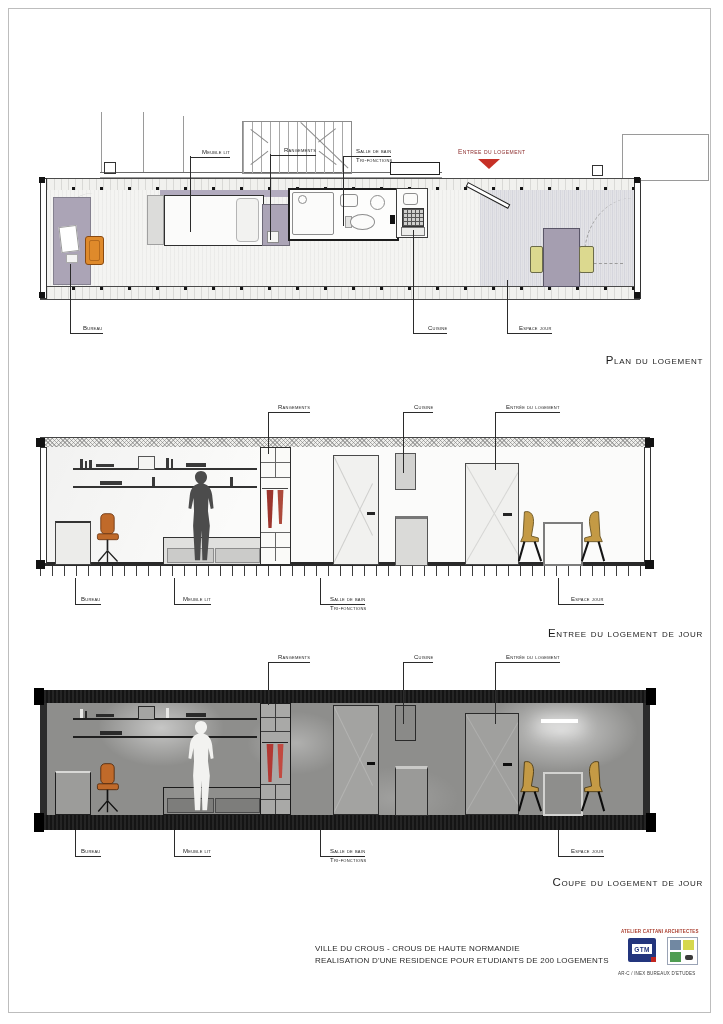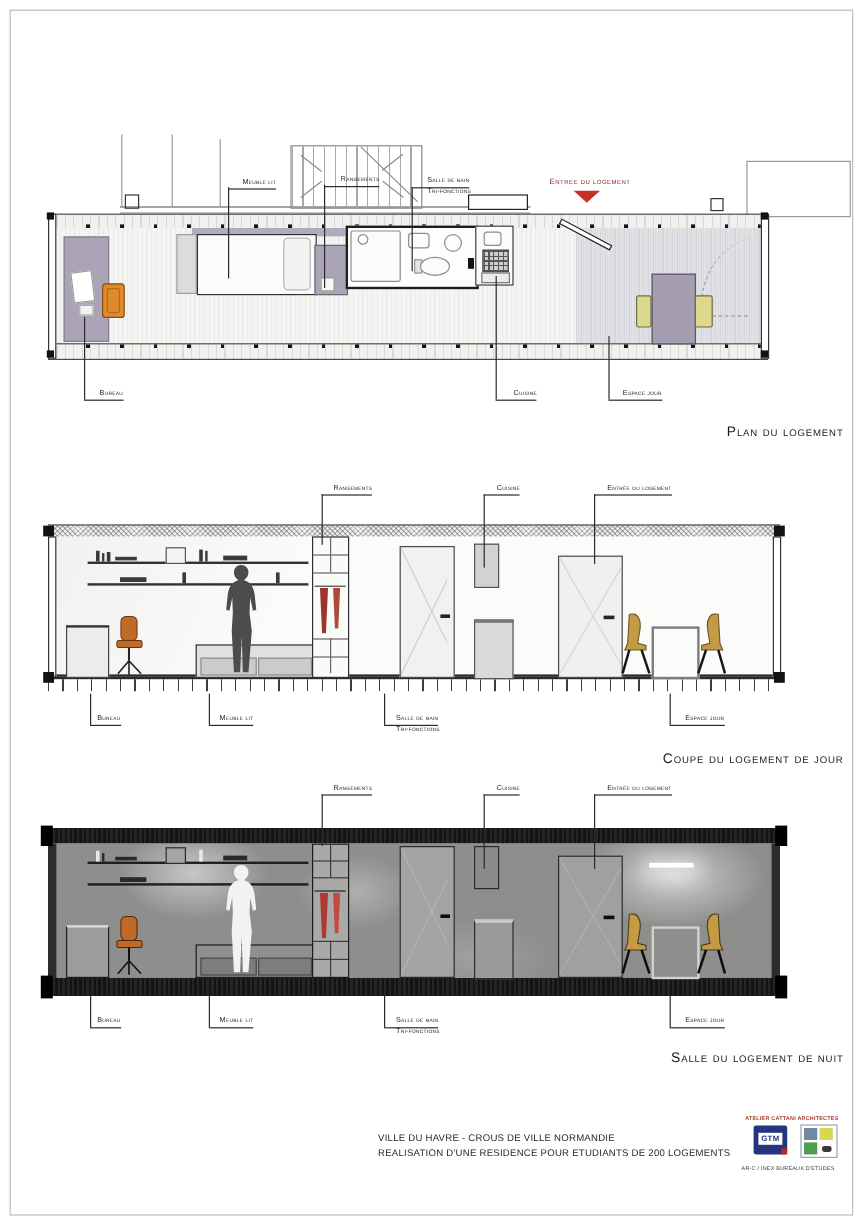--- a/index.html
+++ b/index.html
@@ -216,21 +216,21 @@
   <div class="vl" style="left:495px;top:412px;height:58px"></div>
   <div class="lbl u" style="left:75px;top:596px;padding-left:6px">Bureau</div>
   <div class="vl" style="left:75px;top:578px;height:26px"></div>
   <div class="lbl u" style="left:174px;top:596px;padding-left:9px">Meuble lit</div>
   <div class="vl" style="left:174px;top:578px;height:26px"></div>
   <div class="lbl u" style="left:320px;top:596px;padding-left:10px">Salle de bain</div>
   <div class="lbl" style="left:330px;top:605px">Tri-fonctions</div>
   <div class="vl" style="left:320px;top:578px;height:26px"></div>
   <div class="lbl u" style="left:558px;top:596px;padding-left:13px">Espace jour</div>
   <div class="vl" style="left:558px;top:578px;height:26px"></div>
-  <div class="title" style="top:627px">Coupe du logement de jour</div>
+  <div class="title" style="top:627px">Entree du logement de jour</div>
 
   <div class="nightband" style="left:40px;top:690px;width:610px;height:13px"></div>
   <div class="csq" style="left:34px;top:688px;width:10px;height:17px;background:#000"></div>
   <div class="csq" style="left:646px;top:688px;width:10px;height:17px;background:#000"></div>
   <div class="abs" style="left:46px;top:703px;width:598px;height:112px;z-index:1;background:
        radial-gradient(90px 55px at 115px 25px,rgba(255,255,255,.50),rgba(255,255,255,0) 70%),
        radial-gradient(70px 45px at 250px 40px,rgba(255,255,255,.30),rgba(255,255,255,0) 70%),
        radial-gradient(110px 60px at 515px 28px,rgba(255,255,255,.55),rgba(255,255,255,0) 70%),
        radial-gradient(90px 45px at 350px 95px,rgba(255,255,255,.16),rgba(255,255,255,0) 70%),#8e8e8c"></div>
   <div class="abs" style="left:40px;top:703px;width:7px;height:112px;background:#2c2c2c;z-index:2"></div>
@@ -306,23 +306,23 @@
   <div class="vl" style="left:495px;top:662px;height:62px"></div>
   <div class="lbl u" style="left:75px;top:848px;padding-left:6px">Bureau</div>
   <div class="vl" style="left:75px;top:830px;height:26px"></div>
   <div class="lbl u" style="left:174px;top:848px;padding-left:9px">Meuble lit</div>
   <div class="vl" style="left:174px;top:830px;height:26px"></div>
   <div class="lbl u" style="left:320px;top:848px;padding-left:10px">Salle de bain</div>
   <div class="lbl" style="left:330px;top:857px">Tri-fonctions</div>
   <div class="vl" style="left:320px;top:830px;height:26px"></div>
   <div class="lbl u" style="left:558px;top:848px;padding-left:13px">Espace jour</div>
   <div class="vl" style="left:558px;top:830px;height:26px"></div>
-  <div class="title" style="top:876px">Salle du logement de nuit</div>
-
-  <div class="foot-text" style="left:315px;top:943px">VILLE DU HAVRE - CROUS DE VILLE NORMANDIE</div>
+  <div class="title" style="top:876px">Coupe du logement de jour</div>
+
+  <div class="foot-text" style="left:315px;top:943px">VILLE DU CROUS - CROUS DE HAUTE NORMANDIE</div>
   <div class="foot-text" style="left:315px;top:955px">REALISATION D'UNE RESIDENCE POUR ETUDIANTS DE 200 LOGEMENTS</div>
 
   <div class="tiny" style="left:621px;top:929px;color:#a83a2a;font-weight:bold">ATELIER CATTANI ARCHITECTES</div>
   <div class="abs" style="left:628px;top:938px;width:28px;height:24px;background:#23357d;border-radius:2px;z-index:2">
     <div class="abs" style="left:4px;top:6px;width:20px;height:10px;background:#ffffff;display:flex;align-items:center;justify-content:center">
       <span style="font-size:6.5px;font-weight:bold;color:#23357d;letter-spacing:.3px">GTM</span>
     </div>
     <div class="abs" style="left:23px;top:19px;width:5px;height:5px;background:#c2251f"></div>
   </div>
   <div class="abs" style="left:667px;top:937px;width:29px;height:26px;background:#ffffff;border:1px solid #9aa3b5;z-index:2">

